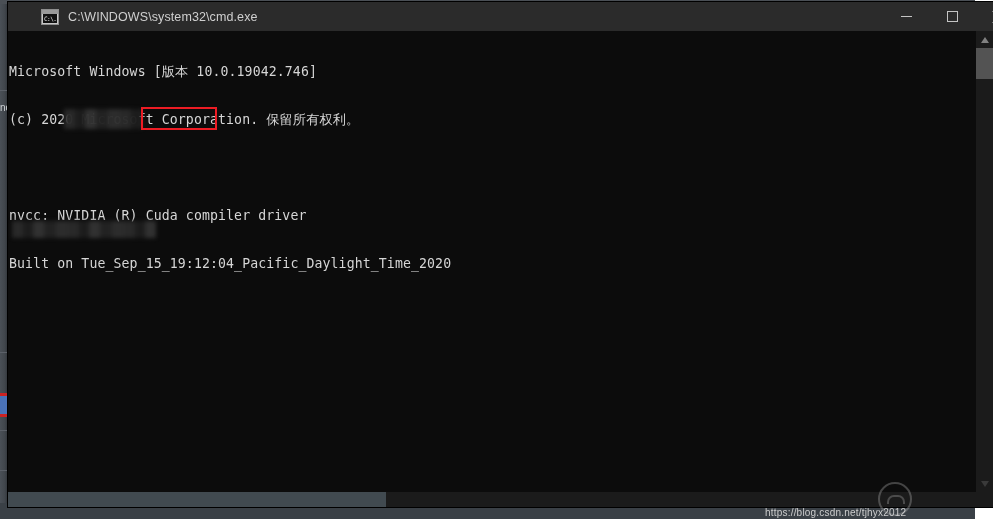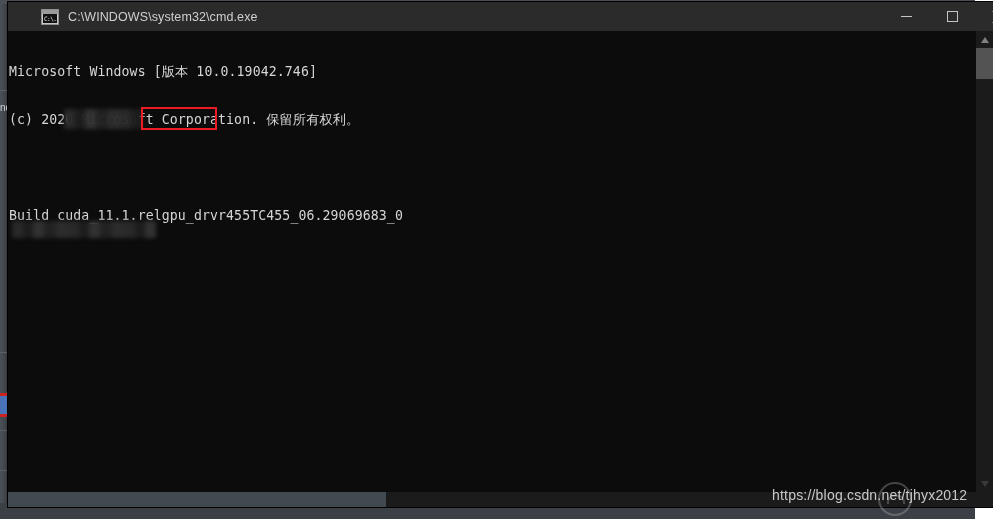--- a/index.html
+++ b/index.html
@@ -258,29 +258,28 @@
     top: 0;
     width: 378px;
     height: 15px;
     background: #414a50;
   }
 
   
   #watermark {
     position: absolute;
     left: 765px;
-    top: 487px;
+    top: 507px;
     color: #d8d8d8;
     font-family: "Liberation Sans", sans-serif;
-    font-size: 14px;
+    font-size: 10px;
     letter-spacing: 0.2px;
     white-space: nowrap;
     opacity: 0.92;
     z-index: 12;
-    margin-left: 7px;
   }
   #watermark-logo {
     position: absolute;
     left: 878px;
     top: 482px;
     width: 30px;
     height: 30px;
     border: 2px solid rgba(200,200,200,0.30);
     border-radius: 50%;
     z-index: 11;
@@ -338,21 +337,22 @@
         </svg>
       </div>
     </div>
   </div>
 
   <div id="terminal-body">
     <div id="term-text">
       <div class="t-line">Microsoft Windows [版本 10.0.19042.746]</div>
       <div class="t-line">(c) 2020 Microsoft Corporation. 保留所有权利。</div>
       <div class="t-line"></div>
-      <div class="t-line">Build cuda_11.1.relgpu_drvr455TC455_06.29069683_0</div>
+      <div class="t-line">nvcc: NVIDIA (R) Cuda compiler driver</div>
+      <div class="t-line">Built on Tue_Sep_15_19:12:04_Pacific_Daylight_Time_2020</div>
     </div>
 
     <div class="blur-block" id="blur-user"></div>
     <div class="blur-block" id="blur-path"></div>
 
     <div id="highlight-box"></div>
   </div>
 
   <div id="vscrollbar">
     <div id="vscroll-up">

